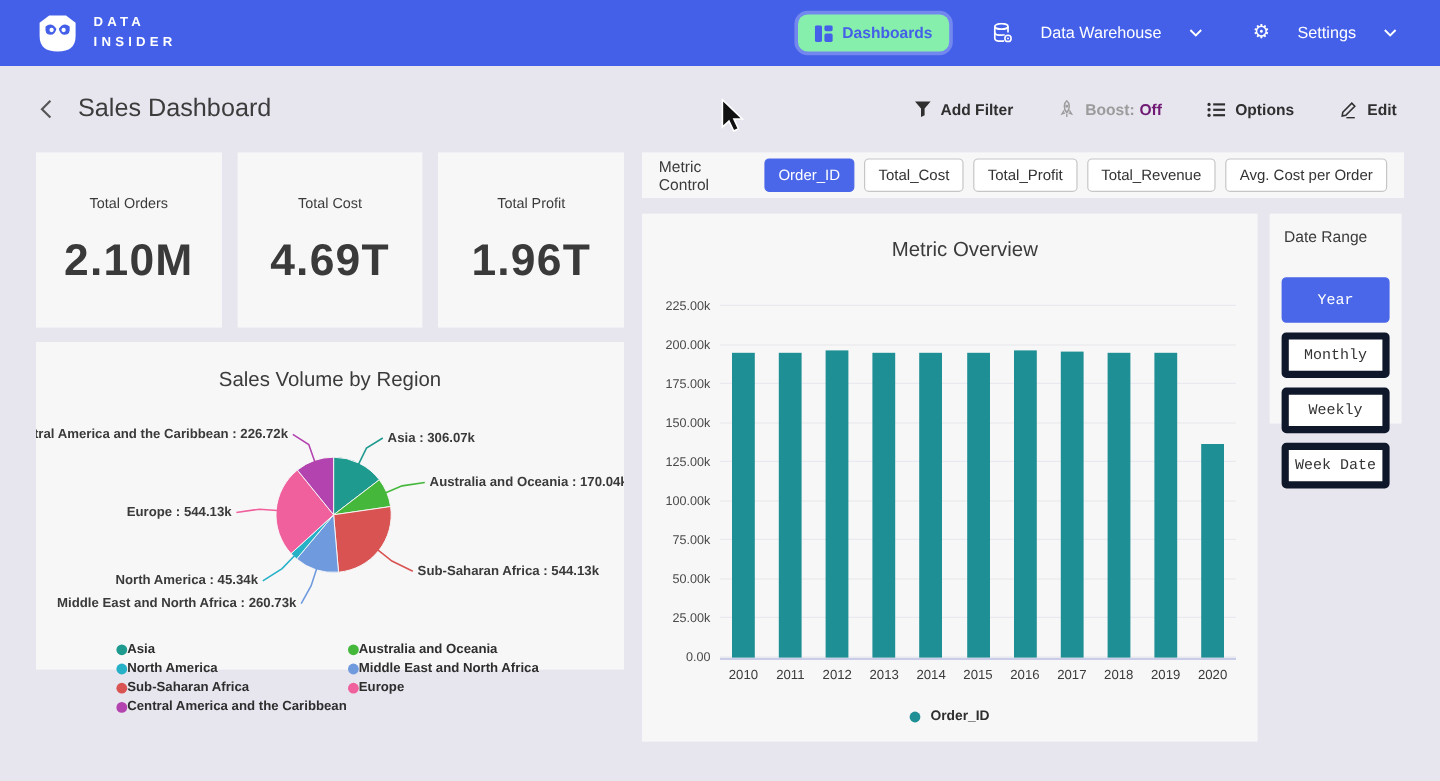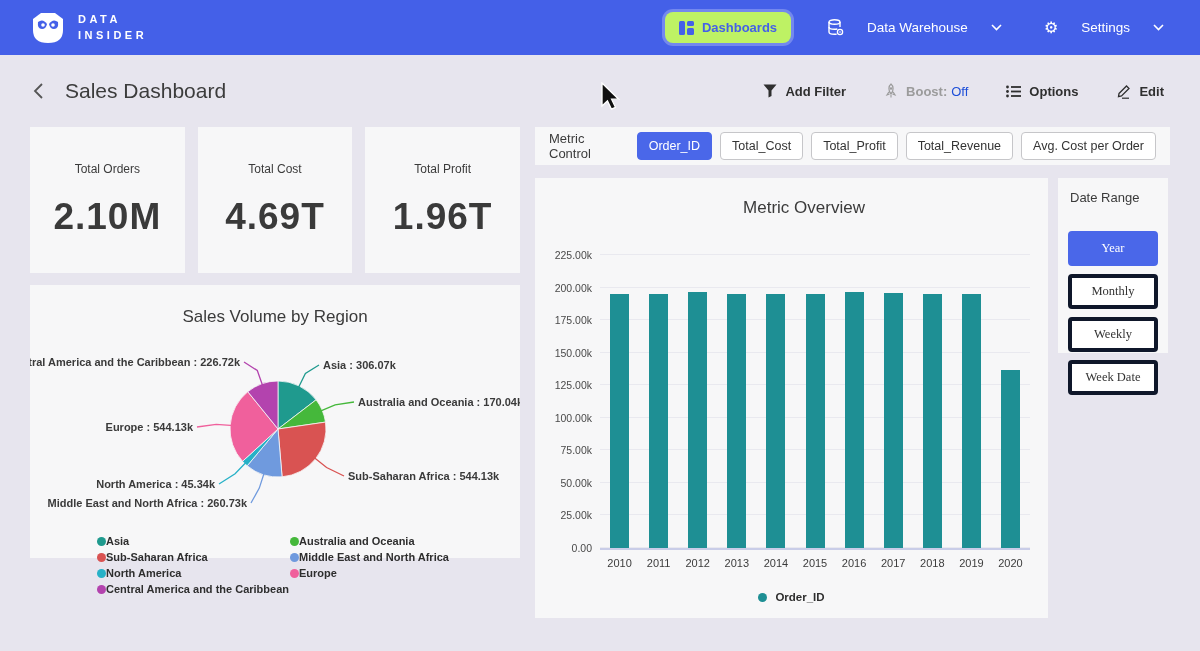--- a/index.html
+++ b/index.html
@@ -8,35 +8,35 @@
     width:1200px; height:651px; overflow:hidden; position:relative;
     font-family:"Liberation Sans", sans-serif;
     background:#e7e5ee; color:#3b3b3b;
   }
   
   .navbar { height:55px; background:#4460e8; display:flex; align-items:center;
     justify-content:space-between; padding:0 30px; }
   .nav-left { display:flex; align-items:center; gap:12px; }
   .logo-text { color:#fff; font-weight:bold; font-size:11px; letter-spacing:3.5px; line-height:1.4; }
   .nav-right { display:flex; align-items:center; gap:30px; }
-  .dash-btn { background:#bef264; color:#4460e8; font-weight:bold; font-size:13px;
+  .dash-btn { background:#86efac; color:#4460e8; font-weight:bold; font-size:13px;
     padding:8px 14px; border:none; border-radius:8px; display:flex; align-items:center; gap:8px;
     box-shadow:0 0 0 3px rgba(255,255,255,0.25); cursor:pointer; font-family:inherit; }
   .nav-item { color:#ffffff; font-size:13.5px; display:flex; align-items:center; gap:23px; cursor:pointer; background:none; border:none; font-family:inherit; }
   .gear-glyph { font-size:16px; line-height:1; }
   
   .header-row { height:72px; padding:0 30px; display:flex; align-items:center; justify-content:space-between; }
   .title-wrap { display:flex; align-items:center; gap:17px; }
   .back-btn { background:none; border:none; padding:2px; cursor:pointer; display:flex; }
   .page-title { font-size:21px; color:#3c3c3c; }
   .header-actions { display:flex; align-items:center; gap:26px; }
   .h-action { display:flex; align-items:center; gap:8px; font-size:13px; font-weight:bold;
     color:#2f2f2f; background:none; border:none; cursor:pointer; font-family:inherit; }
   .boost-label { color:#9b9b9b; font-weight:bold; }
-  .boost-value { color:#1d4ed8; font-weight:normal; }
+  .boost-value { color:#701a75; font-weight:bold; }
   
   .content { display:flex; padding:0 30px; gap:15px; }
   .left-col { width:490px; flex:none; }
   .kpi-row { display:flex; gap:13px; margin-bottom:12px; }
   .kpi-card { background:#f7f7f8; width:155px; height:146px; display:flex; flex-direction:column;
     align-items:center; justify-content:center; gap:20px; }
   .kpi-label { font-size:12px; color:#3b3b3b; }
   .kpi-value { font-size:37px; font-weight:bold; color:#3a3a3a; letter-spacing:1px; }
   .pie-card { background:#f7f7f8; height:273px; position:relative; }
   .card-title { text-align:center; font-size:17px; color:#3b3b3b; padding-top:22px; }
@@ -64,22 +64,22 @@
   #bar-bars { position:absolute; left:0; right:0; top:0; bottom:0; display:flex; }
   .bar-slot { flex:1; display:flex; justify-content:center; align-items:flex-end; height:100%; }
   .bar { width:19px; }
   .x-row { display:flex; margin:7px 18px 0 65px; }
   .x-slot { flex:1; text-align:center; font-size:11px; color:#3b3b3b; }
   .bar-legend { display:flex; justify-content:center; align-items:center; gap:8px; margin-top:22px;
     font-size:11.5px; font-weight:bold; color:#2e2e2e; cursor:pointer; }
   .date-card { width:110px; height:175px; background:#f7f7f8; padding:12px 10px; flex:none; }
   .date-card-label { font-size:13px; color:#3b3b3b; margin-bottom:26px; padding-left:2px; }
   .date-btn { display:block; width:100%; padding:6px 0; margin-bottom:8px; text-align:center;
-    font-size:12.5px; color:#333; background:#fff; border:4px solid #0f172a; border-radius:4px;
-    cursor:pointer; font-family:Liberation Serif, serif; }
+    font-size:12.5px; color:#333; background:#fff; border:6px solid #0f172a; border-radius:4px;
+    cursor:pointer; font-family:Liberation Mono, monospace; }
   .date-btn.selected { background:#4a67e9; border-color:#4a67e9; color:#fff; }
   
   #cursor { position:absolute; left:598px; top:82px; z-index:50; pointer-events:none; }
 </style>
 </head>
 <body>
 
 <header class="navbar">
   <div class="nav-left">
     <svg width="36" height="32" viewBox="0 0 36 32">
@@ -216,26 +216,26 @@
           <path d="M248,94 L217.8,56.7 A48,48 0 0 1 248.0,46.0 Z" fill="#b343ae" stroke="#f7f7f8" stroke-width="0.8"></path>
           <polyline points="233.3,52.5 227.3,35.5 214,27" fill="none" stroke="#b343ae" stroke-width="1.3"></polyline>
           <text x="210" y="27" text-anchor="end" dominant-baseline="central" font-size="11" font-weight="bold" fill="#3a3a3a">Central America and the Caribbean : 226.72k</text>
         </svg>
       <div class="legend-col legend-col1" id="pie-legend-col1">
           <div class="legend-item">
             <span class="legend-dot" style="background: rgb(31, 154, 142);"></span>
             <span>Asia</span>
           </div>
           <div class="legend-item">
+            <span class="legend-dot" style="background: rgb(39, 177, 199);"></span>
+            <span>North America</span>
+          </div>
+          <div class="legend-item">
             <span class="legend-dot" style="background: rgb(217, 83, 82);"></span>
             <span>Sub-Saharan Africa</span>
-          </div>
-          <div class="legend-item">
-            <span class="legend-dot" style="background: rgb(39, 177, 199);"></span>
-            <span>North America</span>
           </div>
           <div class="legend-item">
             <span class="legend-dot" style="background: rgb(179, 67, 174);"></span>
             <span>Central America and the Caribbean</span>
           </div>
         </div>
       <div class="legend-col legend-col2" id="pie-legend-col2">
           <div class="legend-item">
             <span class="legend-dot" style="background: rgb(69, 184, 59);"></span>
             <span>Australia and Oceania</span>

